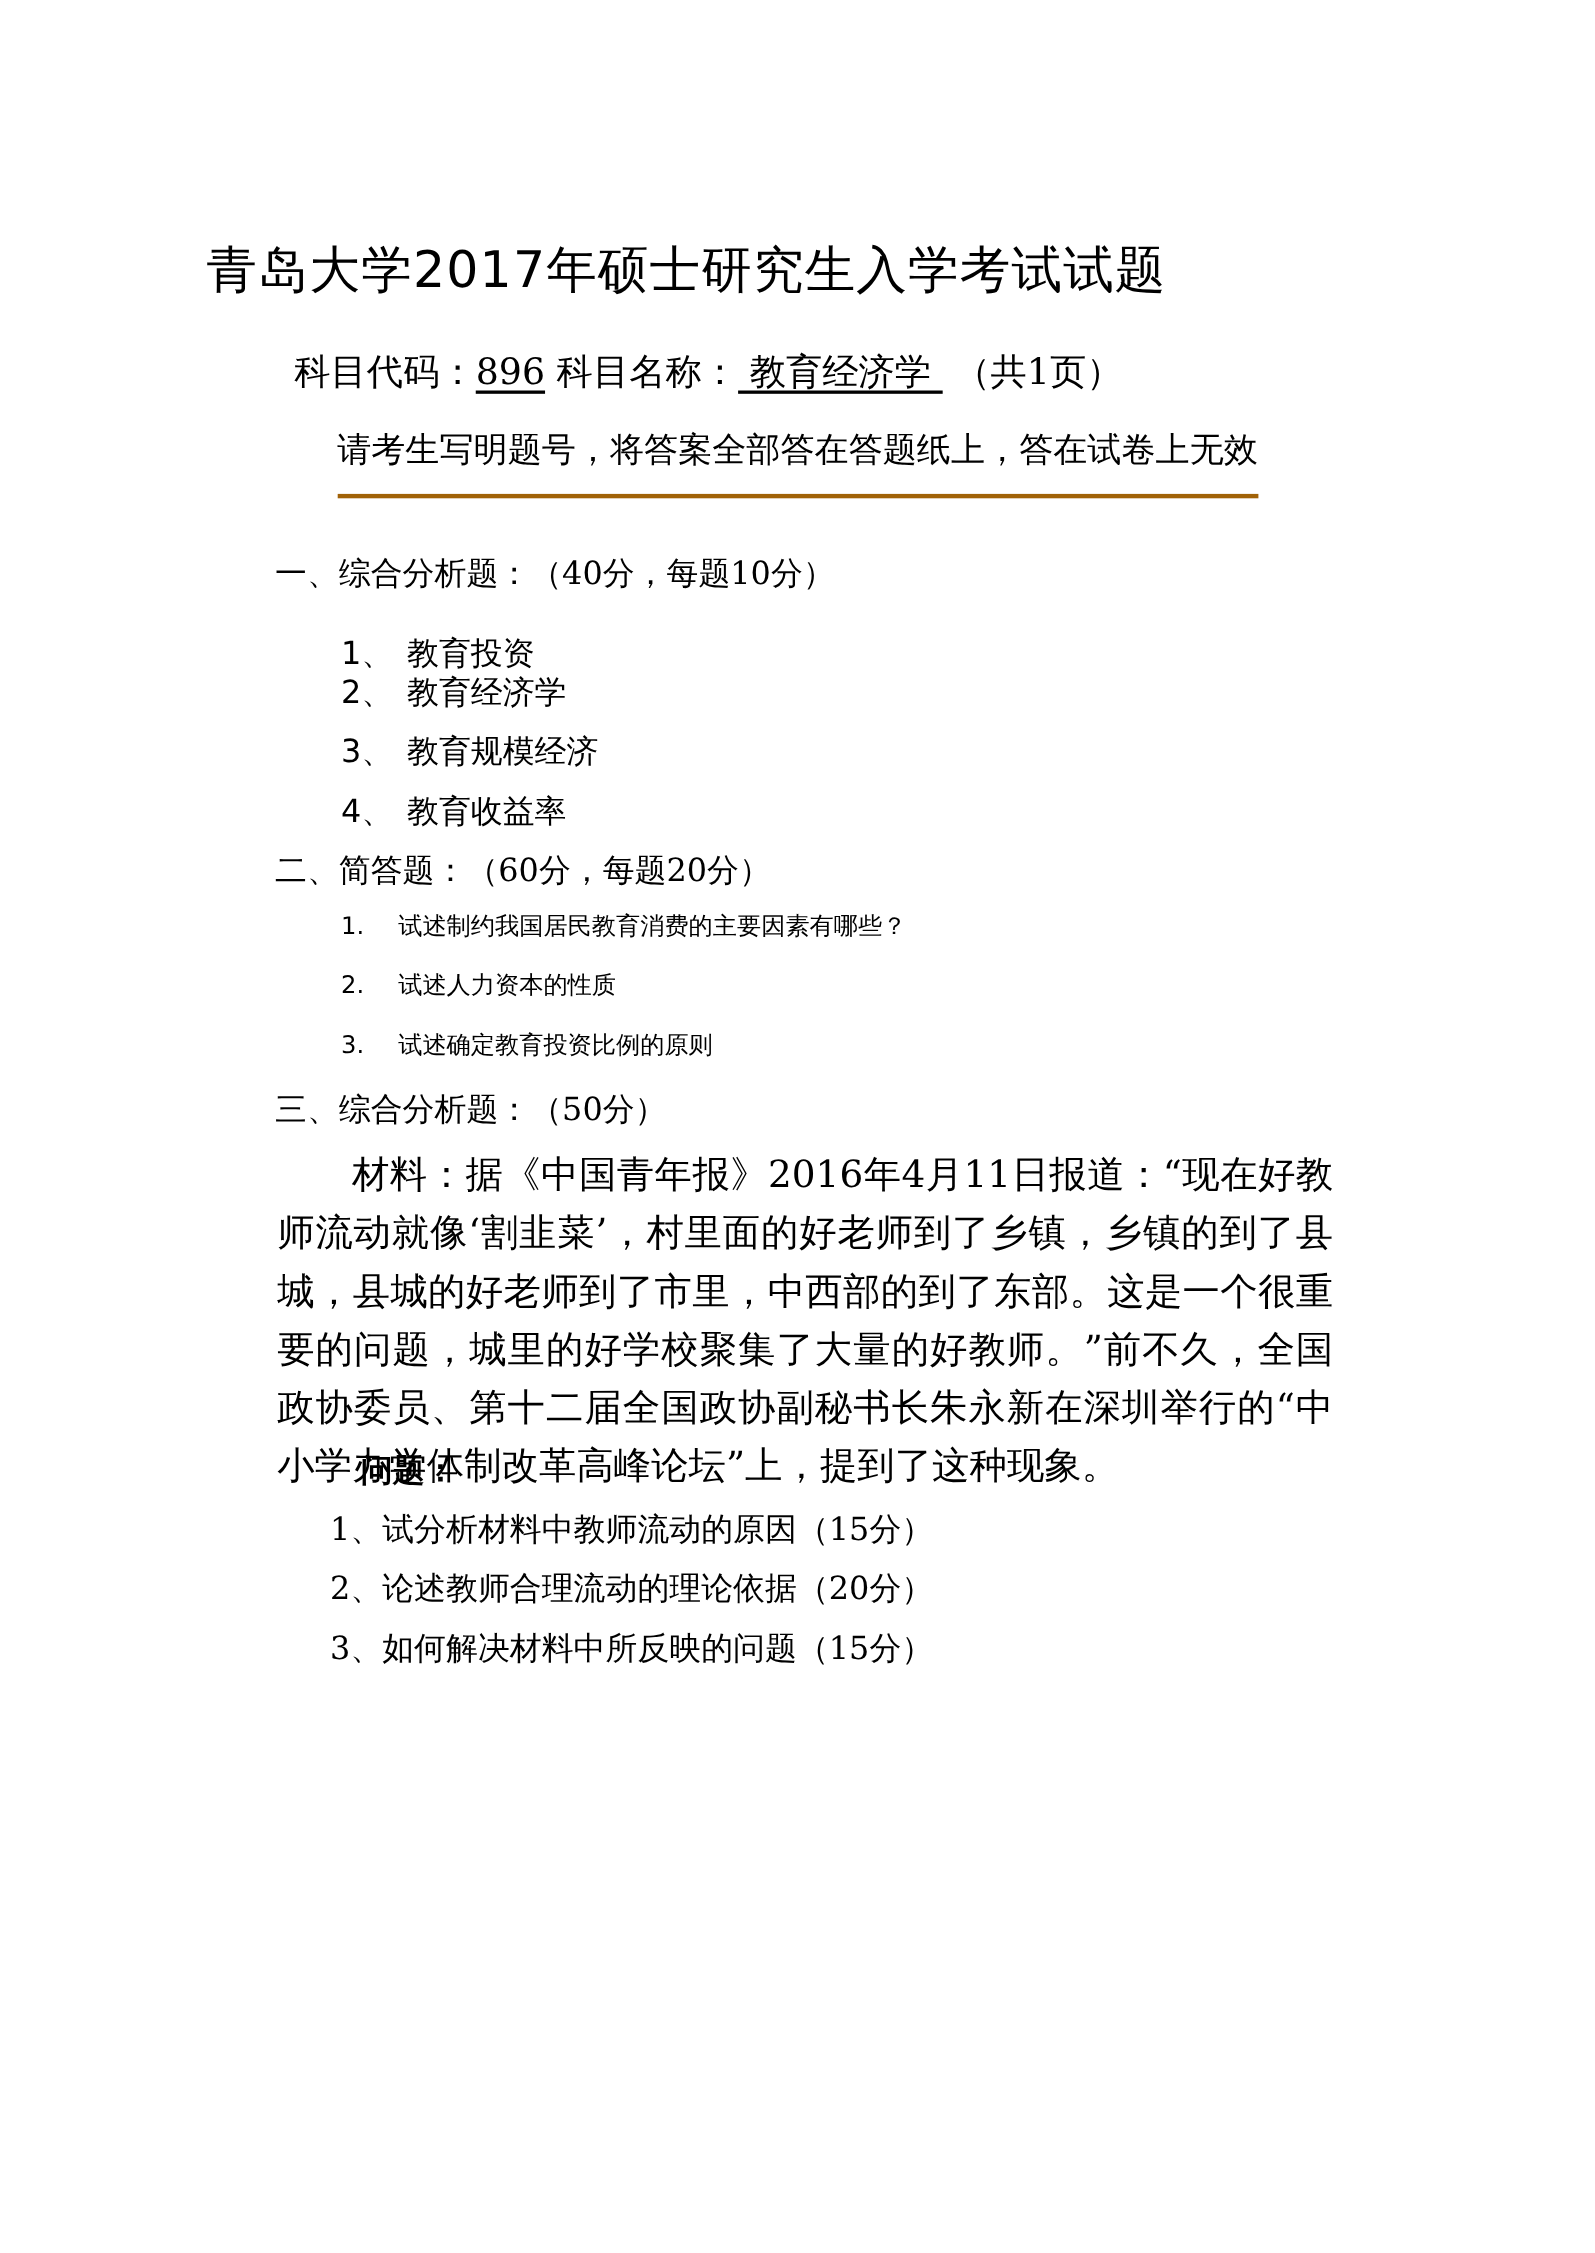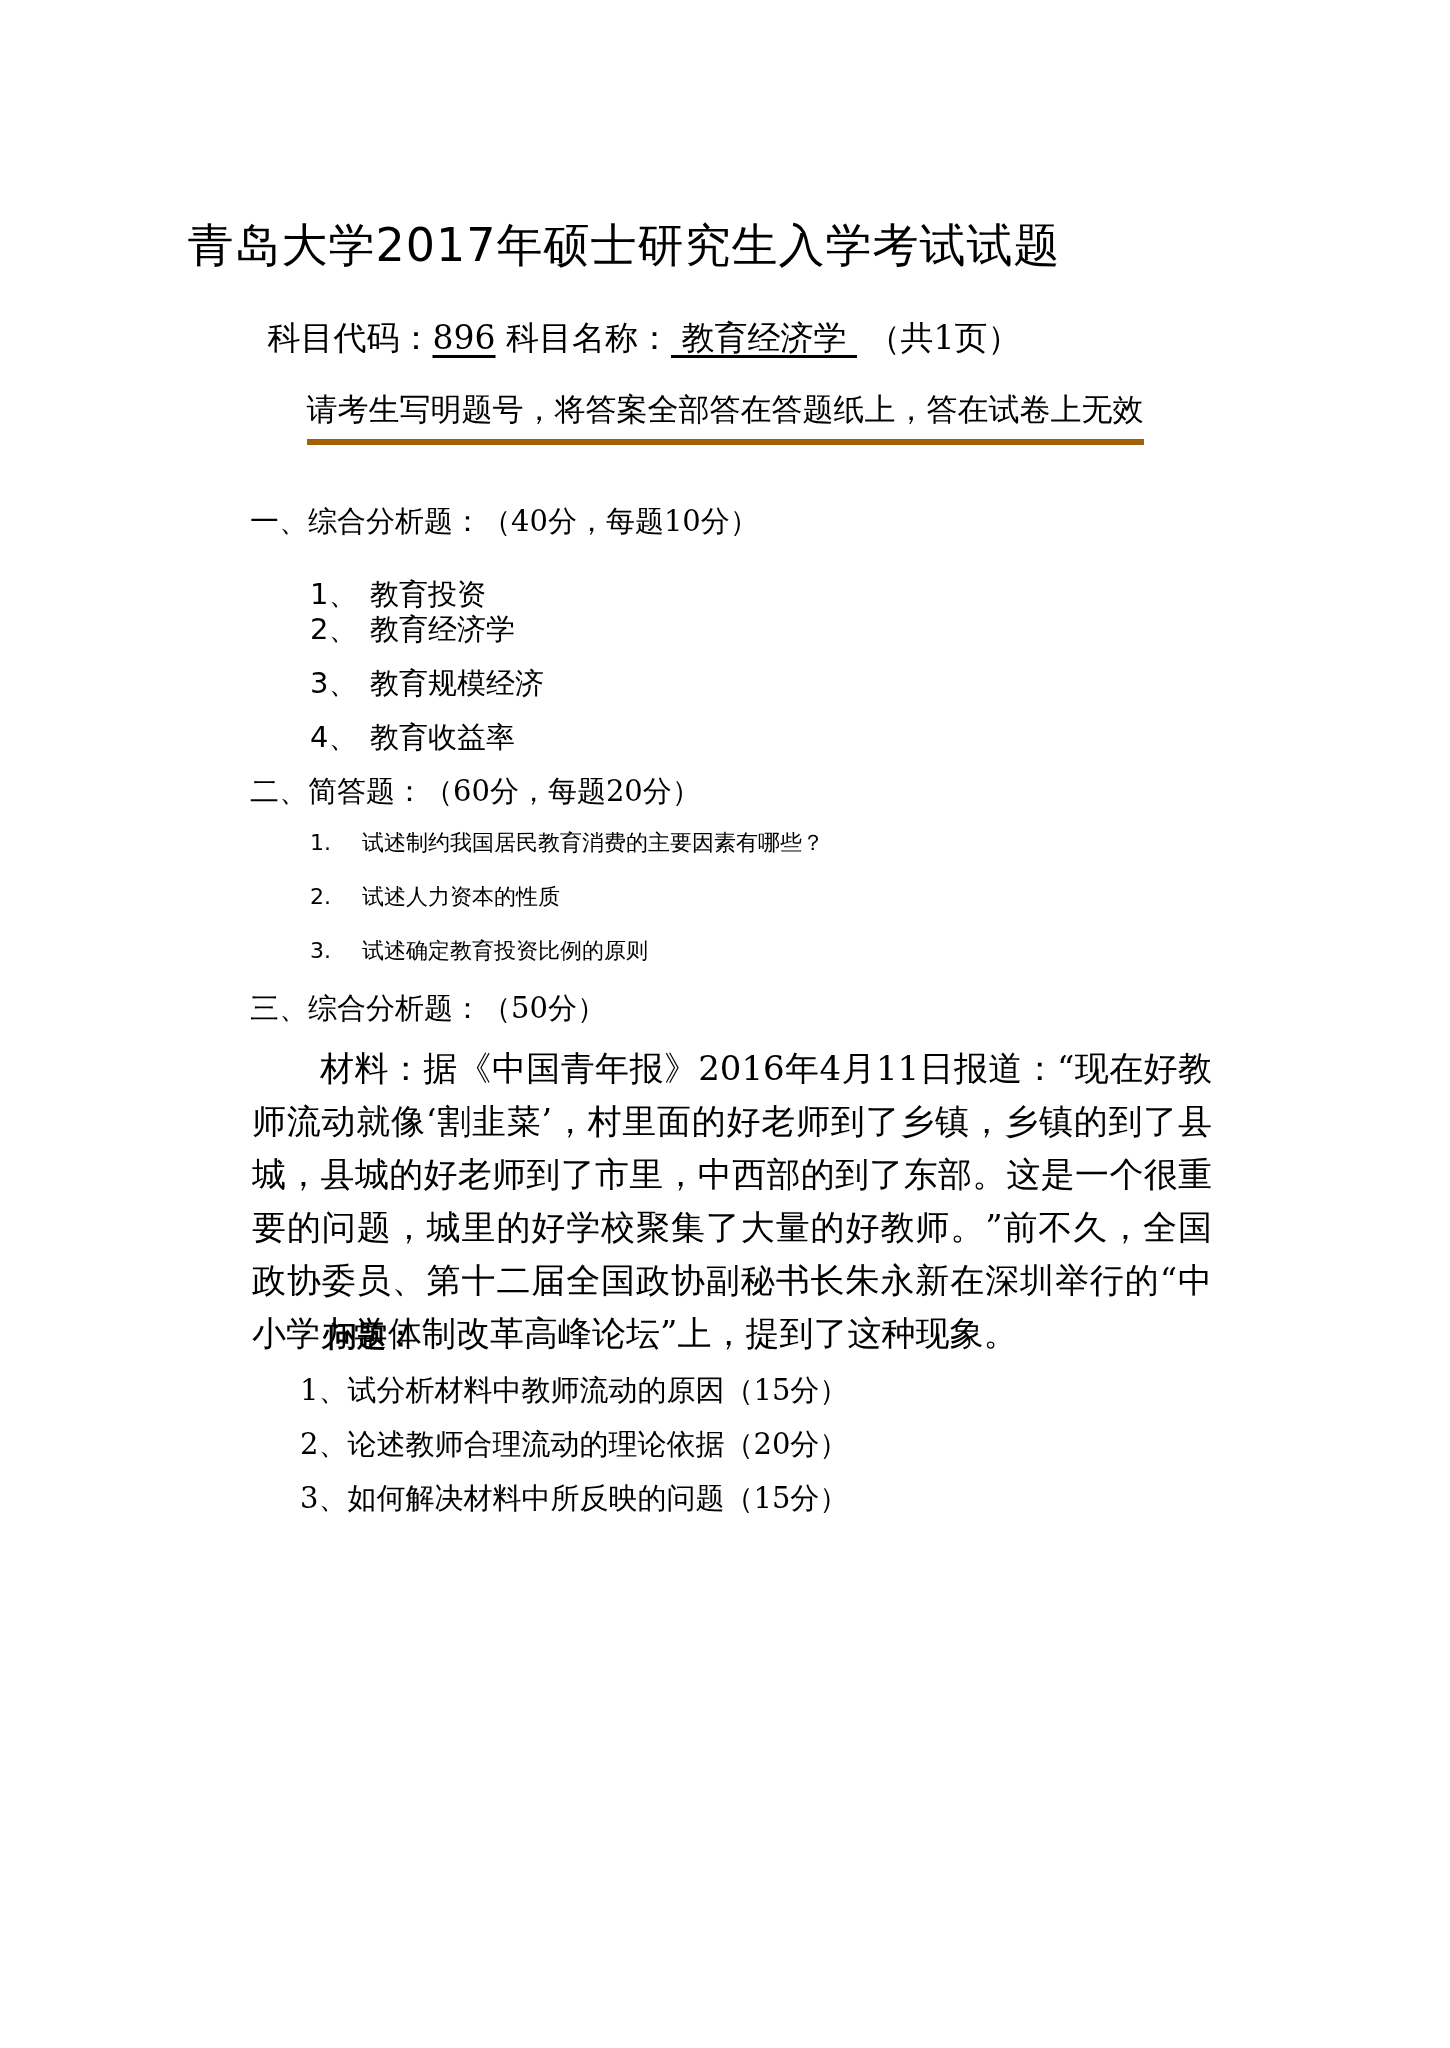--- a/index.html
+++ b/index.html
@@ -38,22 +38,22 @@
   }
   .u { text-decoration: underline; text-underline-offset: 6px; }
   .notice {
     left: 0;
     width: 1450px;
     top: 394px;
     text-align: center;
     font-size: 31px;
   }
   .notice span {
-    border-bottom: 6px solid #a16207;
-    padding-bottom: 12px;
+    border-bottom: 4px solid #a16207;
+    padding-bottom: 22px;
   }
   .sec { font-size: 29px; left: 250px; }
   .item { font-size: 29px; left: 310px; }
   .item .num { display: inline-block; width: 60px; font-family: "DejaVu Sans", "Liberation Sans", sans-serif; }
   .item2 { font-size: 22px; left: 310px; }
   .item2 .num { display: inline-block; width: 52px; font-family: "DejaVu Sans", "Liberation Sans", sans-serif; }
   .para {
     position: absolute;
     left: 252px;
     width: 960px;

